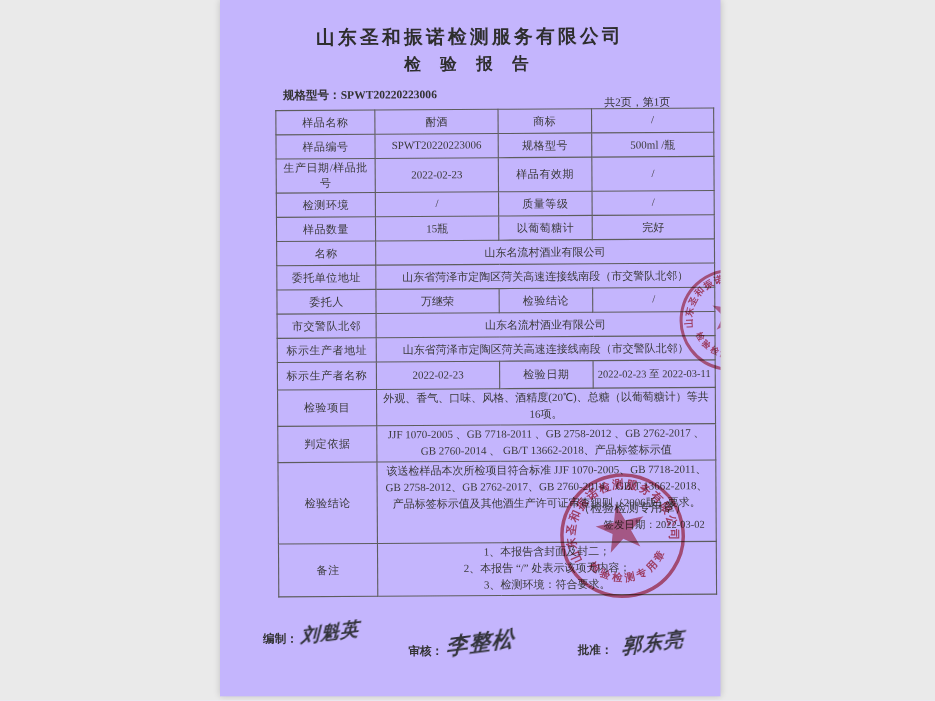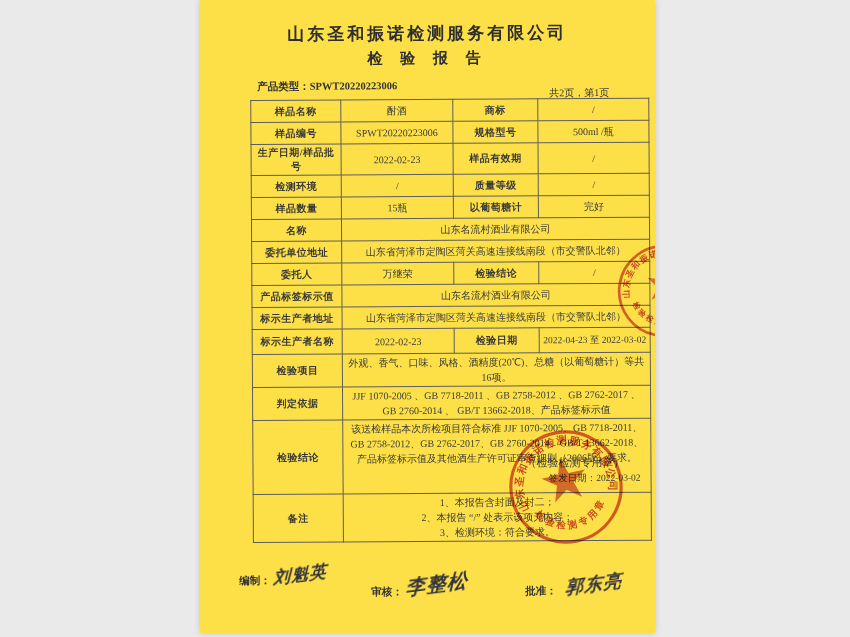--- a/index.html
+++ b/index.html
@@ -4,21 +4,21 @@
 <style>
   html,body{margin:0;padding:0;}
   body{
     width:850px;height:637px;overflow:hidden;position:relative;
     background:#eaeaea;
     font-family:"Liberation Serif", serif;
     color:#3b3b3b;
   }
   .page{
     position:absolute;left:200px;top:0;width:455px;height:633px;
-    background:#fde047;overflow:hidden;
+    background:#c4b5fd;overflow:hidden;
     box-shadow:0 0 6px rgba(0,0,0,0.18);
   }
   .doc{position:absolute;left:0;top:0;width:100%;height:100%;transform:rotate(-0.35deg);transform-origin:230px 60px;}
   .company-name{
     position:absolute;top:22px;left:0;width:100%;text-align:center;
     font-size:17px;font-weight:700;letter-spacing:3px;color:#2e2e2e;
   }
   .report-title{
     position:absolute;top:49px;left:0;width:100%;text-align:center;
     font-size:15px;font-weight:700;letter-spacing:7px;color:#2e2e2e;
@@ -27,21 +27,21 @@
   .pagination{position:absolute;top:87px;right:46px;font-size:10px;color:#333;}
   table.info{
     position:absolute;left:50px;top:99px;width:398px;
     border-collapse:collapse;table-layout:fixed;
   }
   table.info td{
     border:1px solid #5d5d5d;font-size:10px;color:#3a3a3a;
     text-align:center;vertical-align:middle;padding:1px 3px;
     overflow:hidden;
   }
-  td.lab{font-weight:700;letter-spacing:0.5px;border-radius:10px;}
+  td.lab{font-weight:400;letter-spacing:0.5px;border-radius:10px;}
   td.long{ text-align:center;}
   td.small-txt{font-size:9.3px;text-align:left;padding:2px 7px;line-height:1.5;}
   .h24{height:22px;} .h28{height:25px;} .h31{height:28px;} .h33{height:30px;}
   .h77{height:74px;} .h44{height:41px;}
   .concl-cell{position:relative;}
   .seal-note{position:absolute;right:26px;bottom:22px;font-size:11px;color:#3a3a3a;}
   .issue-date{position:absolute;right:10px;bottom:7px;font-size:9.5px;color:#3a3a3a;}
   .notes div{white-space:nowrap;}
   .footer-row{position:absolute;font-size:10.5px;font-weight:600;color:#333;}
   .sig{
@@ -55,21 +55,21 @@
   .arc-text-b{fill:#c23848;font-size:9.5px;letter-spacing:3px;font-weight:600;}
 </style>
 </head>
 <body>
 
 <div class="page">
   <div class="doc">
 
     <div class="company-name">山东圣和振诺检测服务有限公司</div>
     <div class="report-title">检 验 报 告</div>
-    <div class="report-no">产品类型：SPWT20220223006</div>
+    <div class="report-no">规格型号：SPWT20220223006</div>
     <div class="pagination">共2页，第1页</div>
 
     <table class="info">
       <colgroup>
           <col style="width:90px">
           <col style="width:112px">
           <col style="width:85px">
           <col style="width:111px">
         </colgroup>
       <tbody>
@@ -111,32 +111,32 @@
         <td class="lab">委托单位地址</td>
         <td class="long" colspan="3">山东省菏泽市定陶区菏关高速连接线南段（市交警队北邻）</td>
       </tr>
       <tr class="h24">
         <td class="lab">委托人</td>
         <td>万继荣</td>
         <td class="lab">检验结论</td>
         <td>/</td>
       </tr>
       <tr class="h24">
-        <td class="lab">产品标签标示值</td>
+        <td class="lab">市交警队北邻</td>
         <td class="long" colspan="3">山东名流村酒业有限公司</td>
       </tr>
       <tr class="h24">
         <td class="lab">标示生产者地址</td>
         <td class="long" colspan="3">山东省菏泽市定陶区菏关高速连接线南段（市交警队北邻）</td>
       </tr>
       <tr class="h28">
         <td class="lab">标示生产者名称</td>
         <td>2022-02-23</td>
         <td class="lab">检验日期</td>
-        <td style="font-size:9.5px">2022-04-23 至 2022-03-02</td>
+        <td style="font-size:9.5px">2022-02-23 至 2022-03-11</td>
       </tr>
       <tr class="h31">
         <td class="lab">检验项目</td>
         <td class="small-txt" colspan="3">外观、香气、口味、风格、酒精度(20℃)、总糖（以葡萄糖计）等共16项。</td>
       </tr>
       <tr class="h33">
         <td class="lab">判定依据</td>
         <td class="small-txt" colspan="3">JJF 1070-2005 、GB 7718-2011 、GB 2758-2012 、GB 2762-2017 、GB 2760-2014 、 GB/T 13662-2018、产品标签标示值</td>
       </tr>
       <tr class="h77">

